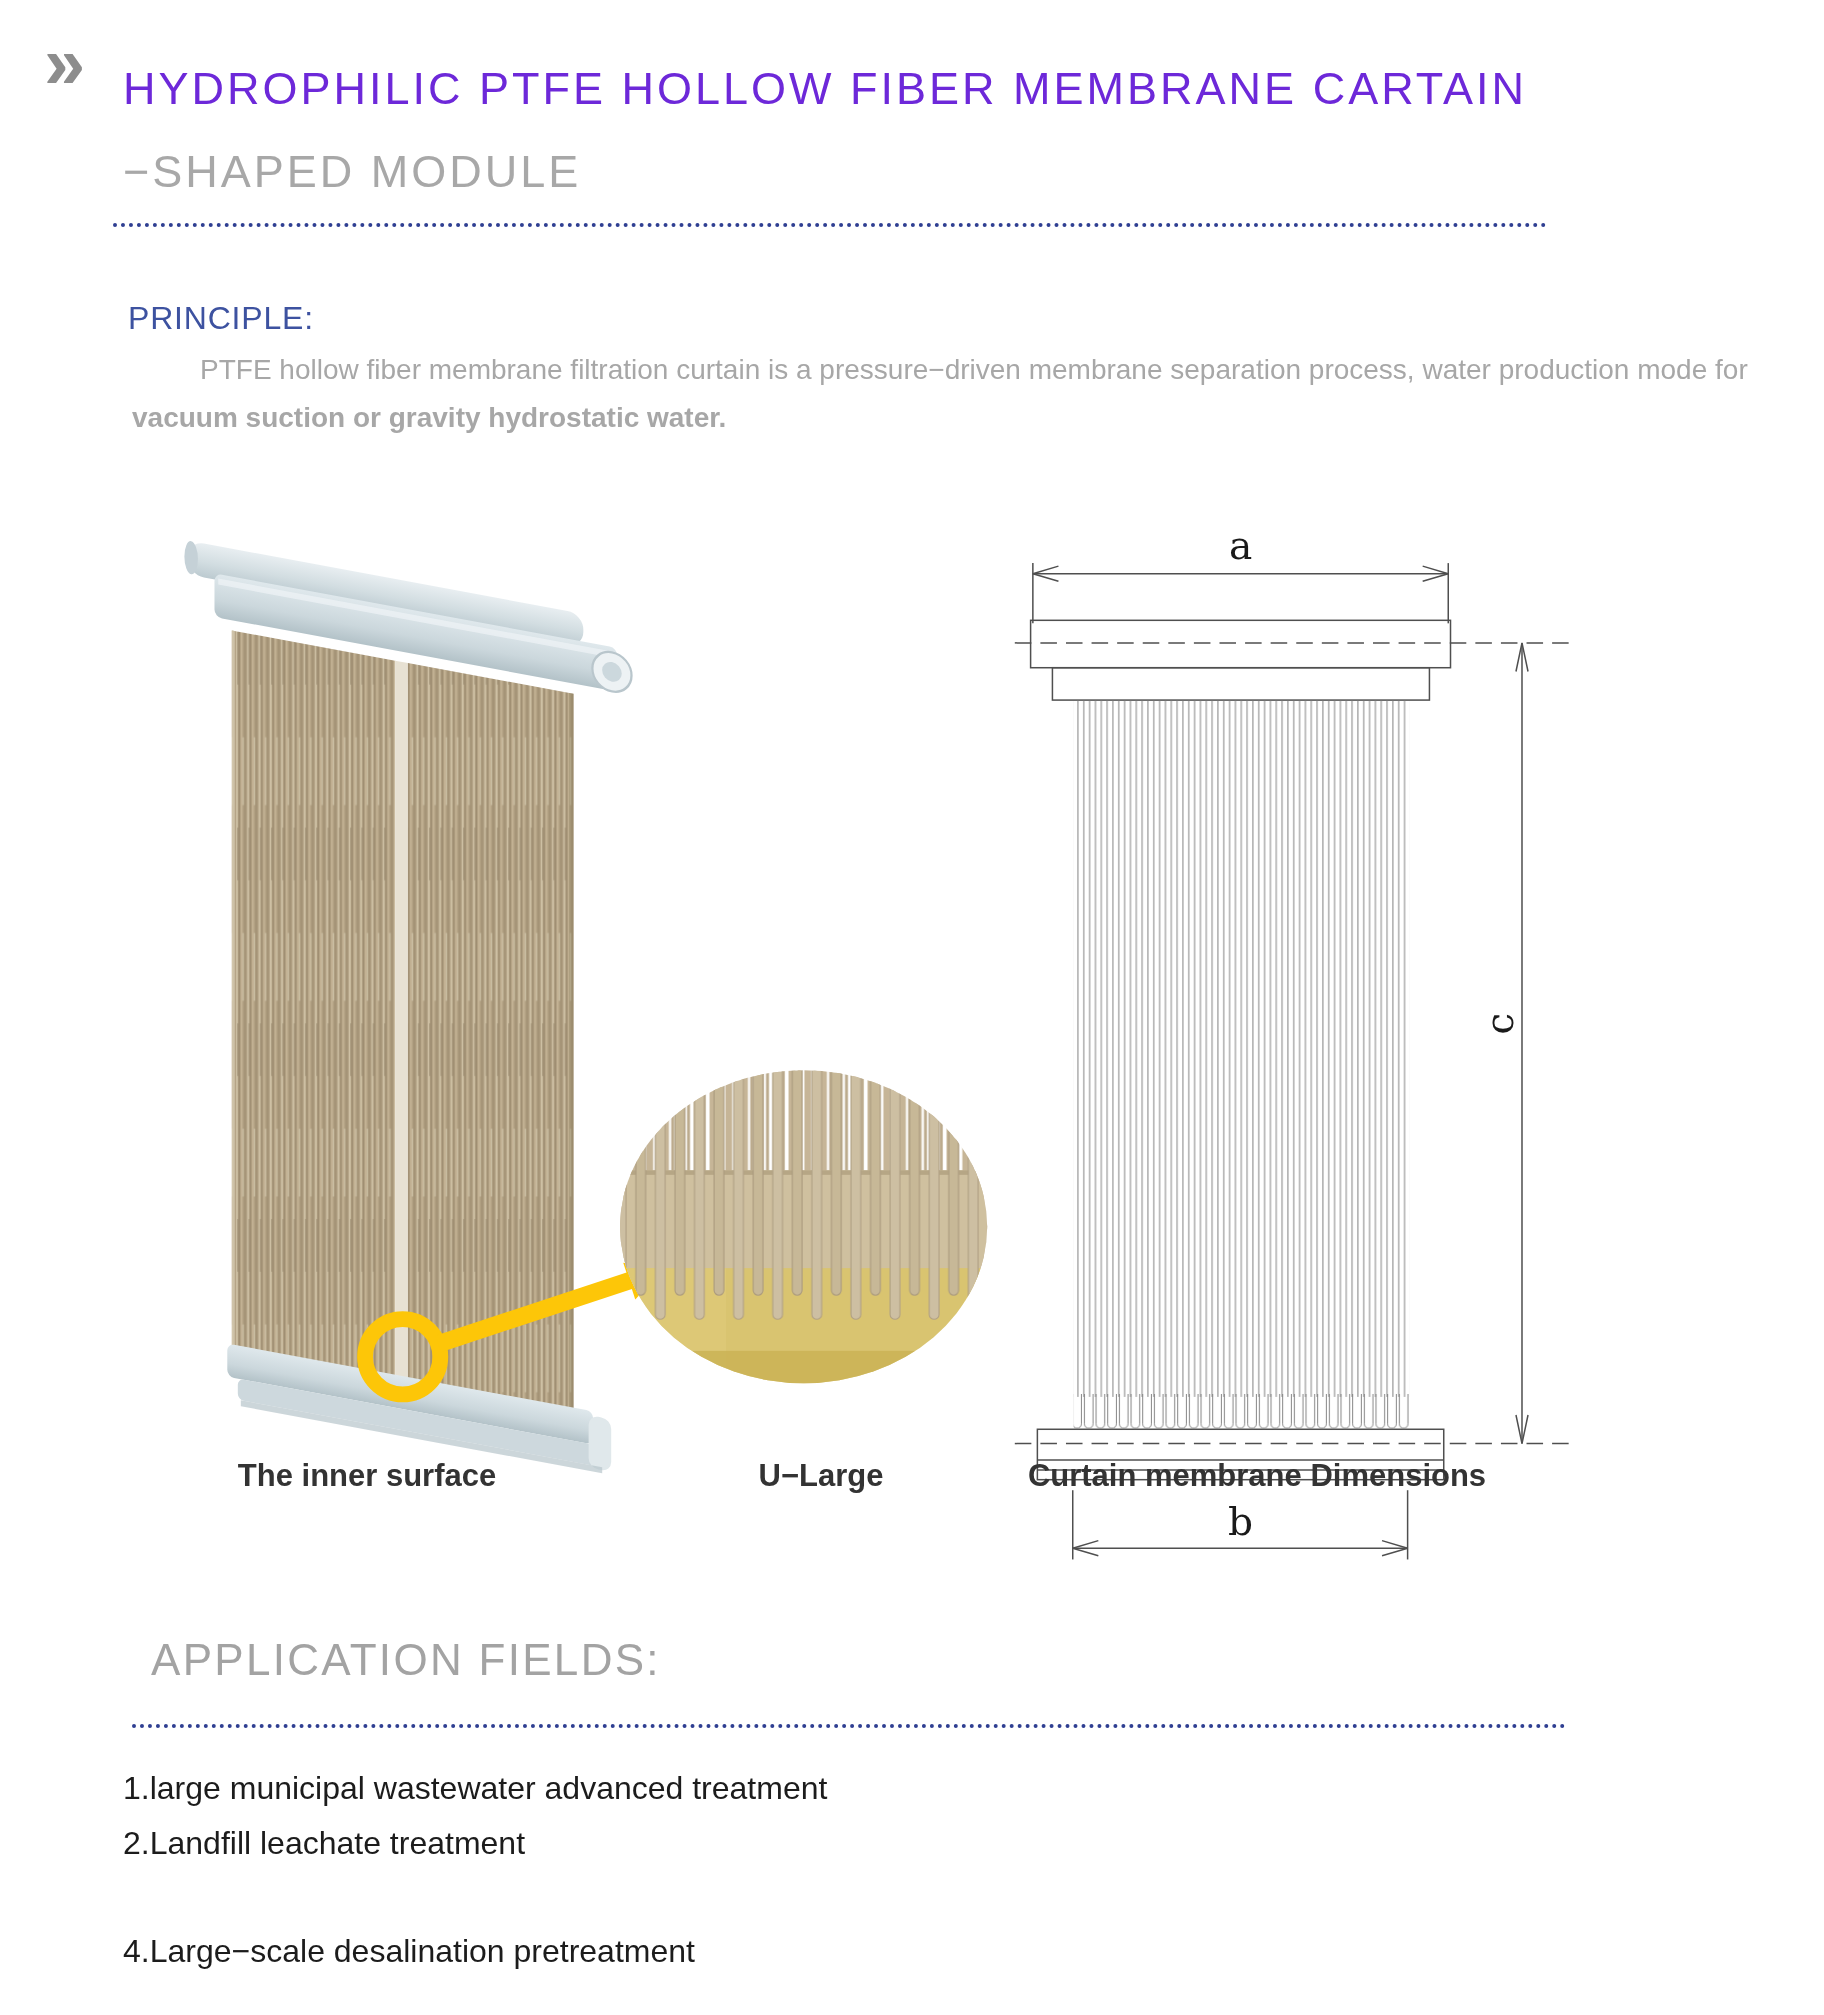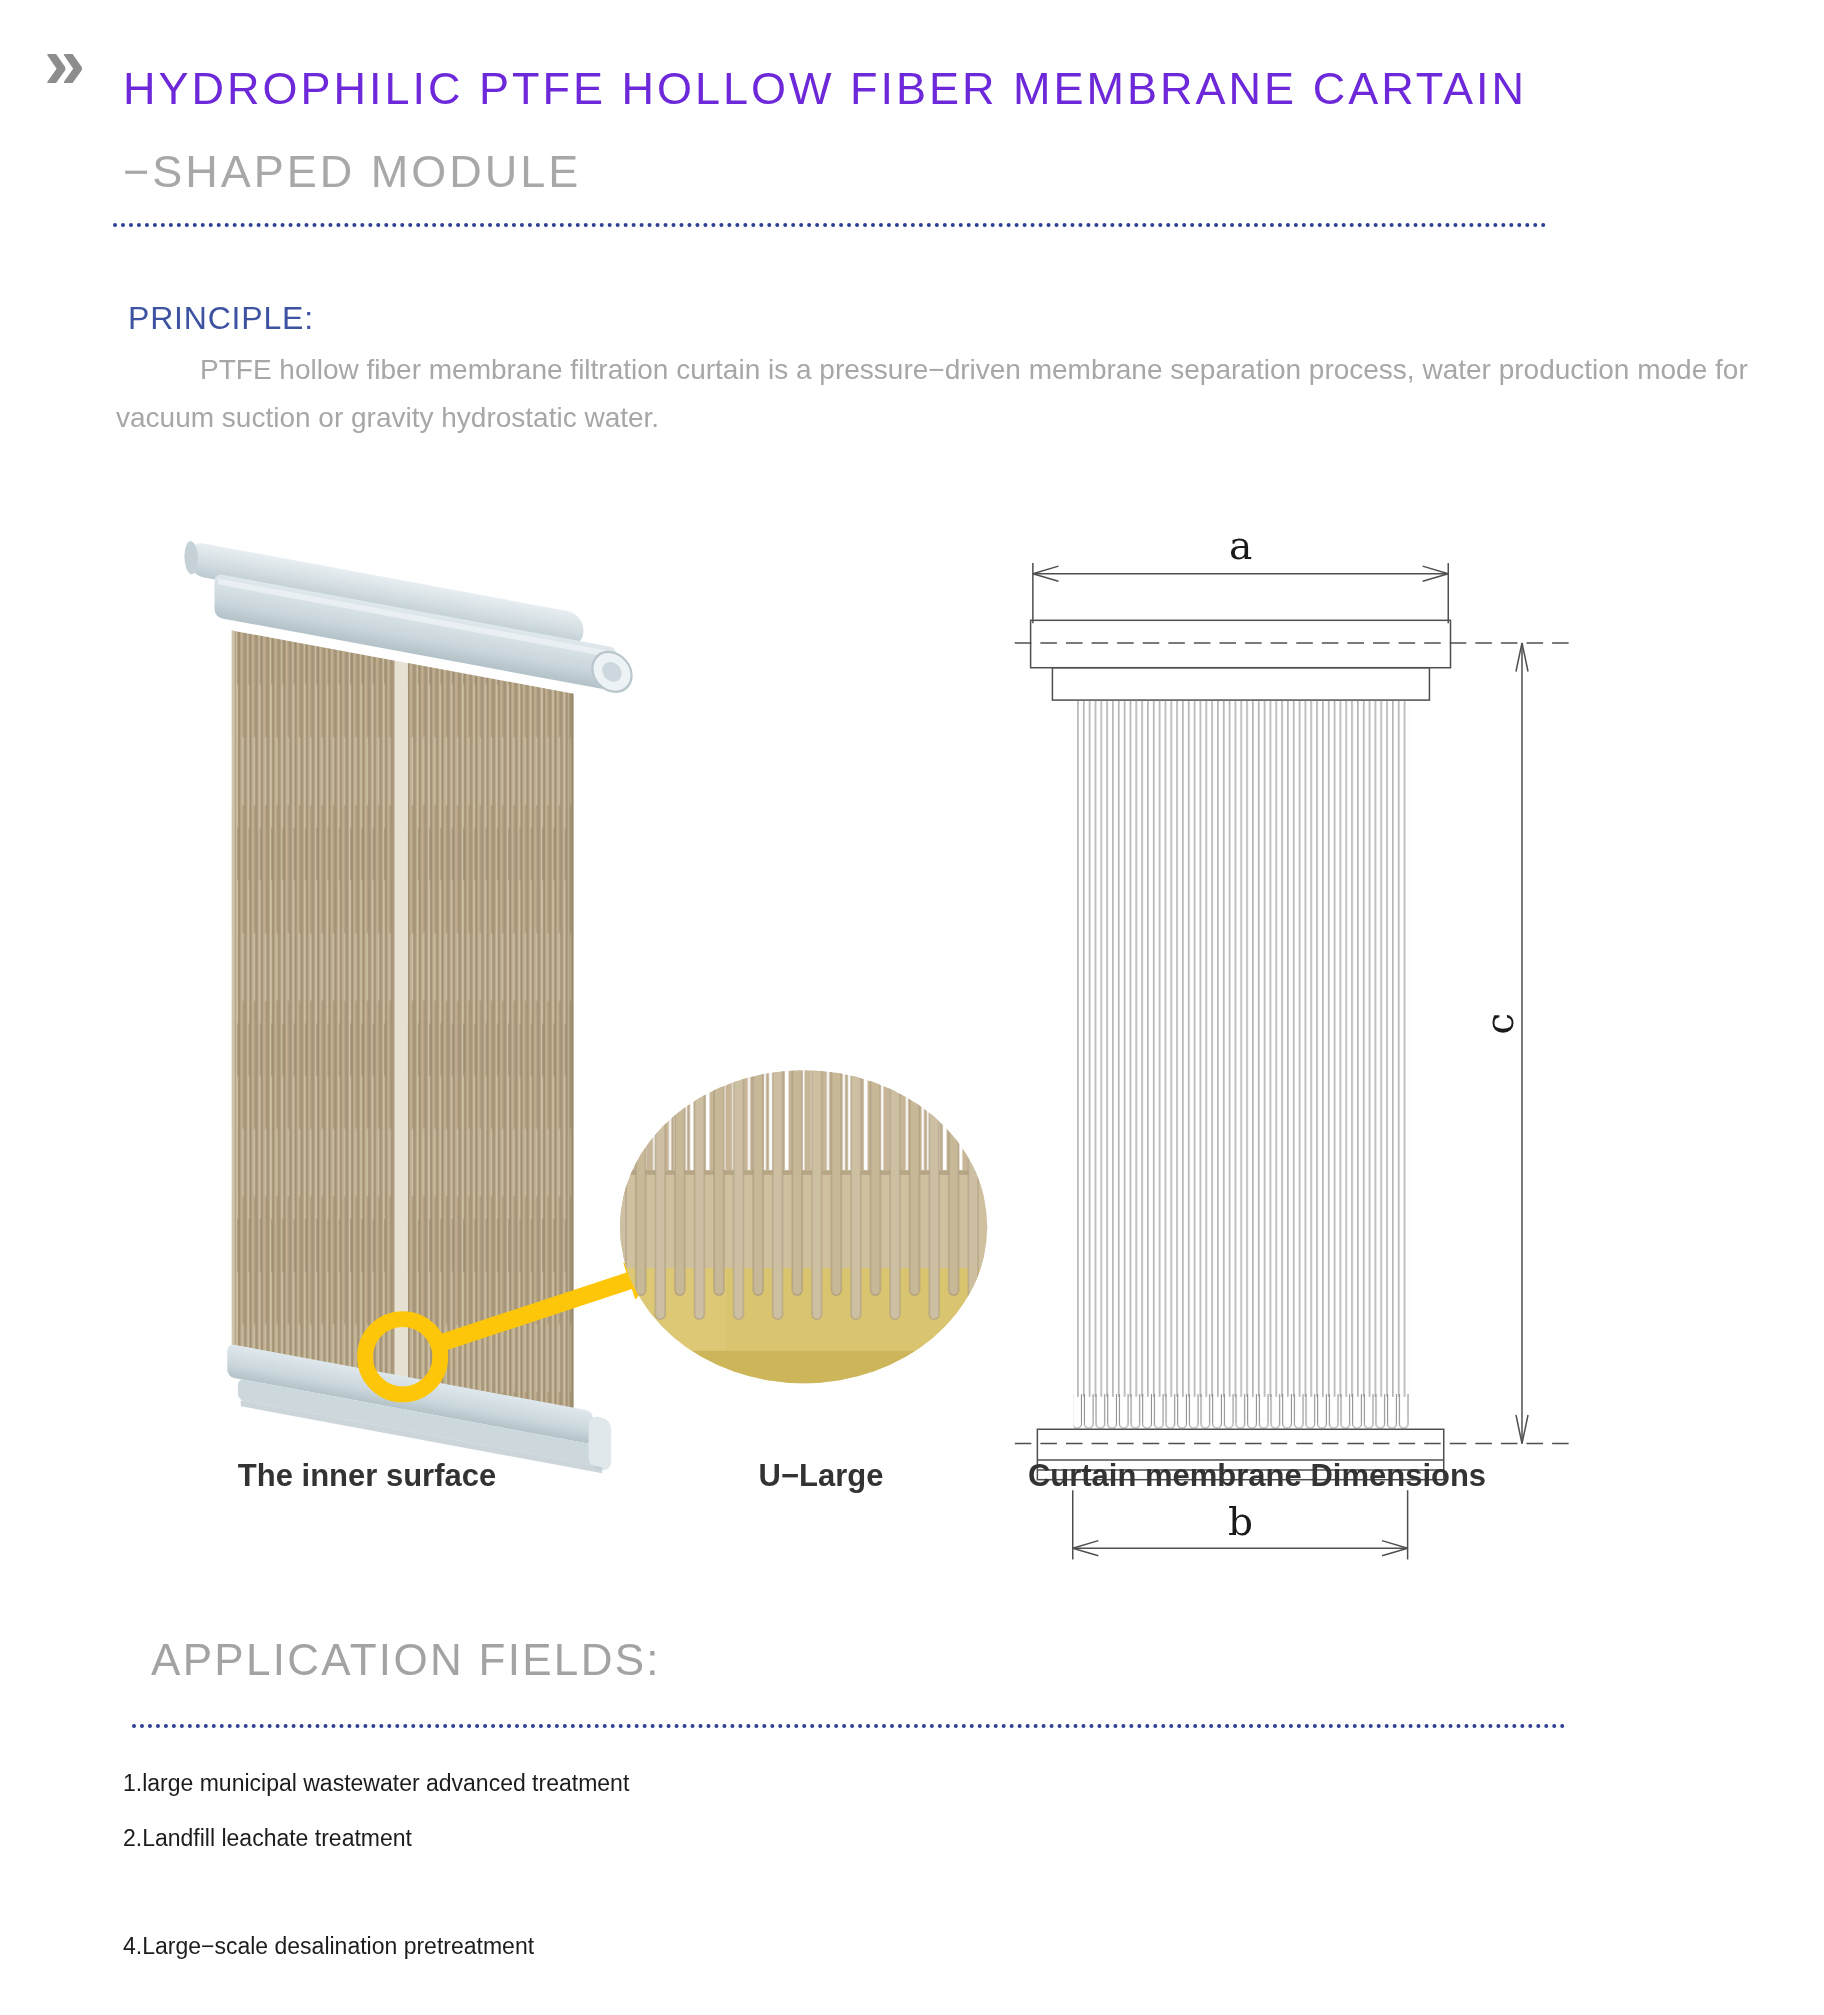--- a/index.html
+++ b/index.html
@@ -12,31 +12,31 @@
   .title-l1{left:123px;top:63px;font-size:45px;letter-spacing:3px;color:#6d28d9;white-space:nowrap;}
   .title-l2{left:123px;top:146px;font-size:45px;letter-spacing:3px;color:#a8a8a8;white-space:nowrap;}
   .dotted{height:0;border-top:4.5px dotted #2f3f92;}
   .dotted1{left:113px;top:223px;width:1434px;}
   .dotted2{left:132px;top:1724px;width:1434px;}
 
   
   .principle-h{left:128px;top:300px;font-size:32px;color:#3d52a0;letter-spacing:0.8px;}
   .body-line{color:#a7a7a7;font-size:28px;letter-spacing:0px;white-space:nowrap;}
   .body-l1{left:128px;top:354px;padding-left:72px;text-align:center;}
-  .body-l2{left:116px;top:402px;}
+  .body-l2{left:132px;top:402px;font-weight:bold;}
 
   
   .caption{top:1458px;font-size:31px;font-weight:700;color:#333333;white-space:nowrap;transform:translateX(-50%);}
   .cap1{left:367px;}
   .cap2{left:821px;}
   .cap3{left:1257px;}
 
   
   .app-h{left:151px;top:1635px;font-size:44px;letter-spacing:2.3px;color:#a3a3a3;white-space:nowrap;}
-  .app-item{left:123px;font-size:23px;color:#1c1c1c;white-space:nowrap;}
+  .app-item{left:123px;font-size:32px;color:#1c1c1c;white-space:nowrap;}
   .it1{top:1770px;} .it2{top:1825px;} .it3{top:1879px;} .it4{top:1933px;}
 
   svg{display:block;}
   .dimtext{font-family:"DejaVu Serif",serif;font-size:52px;fill:#1a1a1a;}
 </style>
 </head>
 <body>
 
 <div class="page">
 

